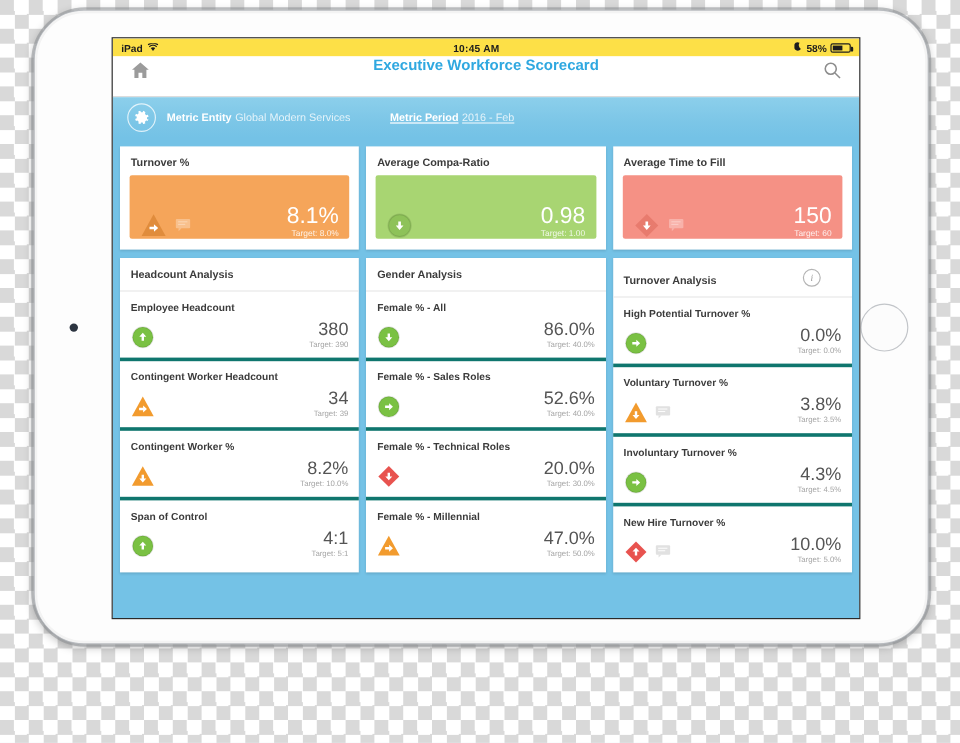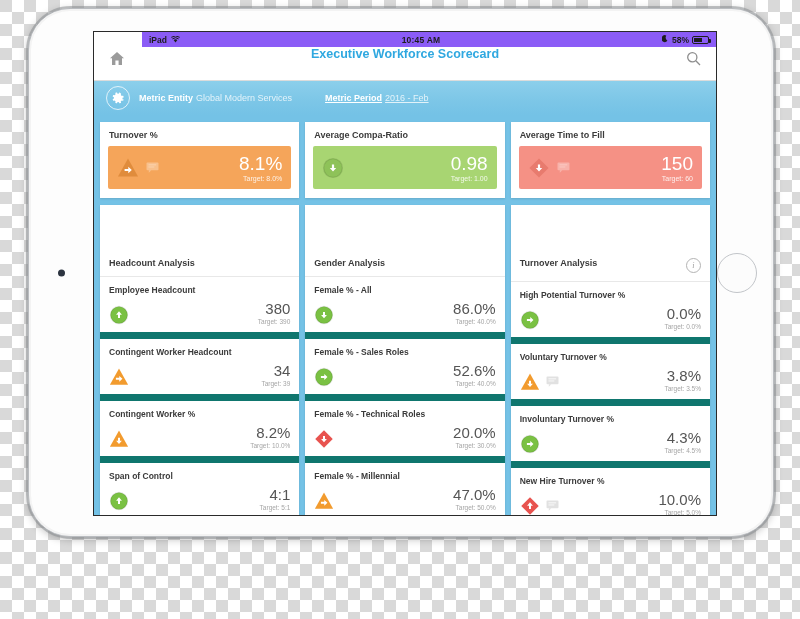--- a/index.html
+++ b/index.html
@@ -37,22 +37,21 @@
   .screen{
     position:absolute;left:64px;top:22px;width:622px;height:483px;
     background:#ffffff;overflow:hidden;
     border:1px solid #2a2a2a;
   }
 
   
   .statusbar{
     height:15px;display:flex;align-items:center;
     padding:0 7px;font-size:8.5px;color:#1d1d1d;font-weight:bold;
-    background:#8b5cf6;
-    margin-left:48px;
+    background:#fde047;
   }
   .sb-left{display:flex;align-items:center;gap:4px;}
   .sb-center{flex:1;text-align:center;letter-spacing:.2px;}
   .sb-right{display:flex;align-items:center;gap:3px;}
   .wifi{display:inline-block;}
   .battery{
     width:17px;height:8px;border:1px solid #1d1d1d;border-radius:2px;
     position:relative;display:inline-block;padding:1px;box-sizing:border-box;
   }
   .battery i{display:block;height:100%;width:58%;background:#1d1d1d;}
@@ -100,42 +99,42 @@
     background:#ffffff;flex:1;min-width:0;
     box-shadow:0 1px 2px rgba(0,0,0,.12);
   }
 
   
   .kpi-title{
     font-size:9px;font-weight:bold;color:#3b3b3b;
     padding:8px 9px 6px 9px;
   }
   .kpi-band{
-    margin:0 8px 9px 8px;height:43px;border-radius:2px;
-    display:flex;align-items:center;padding:0 9px;
+    margin:0 8px 9px 8px;height:53px;border-radius:2px;
+    display:flex;align-items:flex-end;padding:0 9px;
     box-sizing:border-box;
   }
   .kpi-icons{display:flex;align-items:center;gap:7px;}
   .kpi-vals{margin-left:auto;text-align:right;color:#ffffff;}
   .kpi-num{font-size:19px;line-height:19px;font-weight:400;}
   .kpi-tgt{font-size:7px;opacity:.85;margin-top:2px;}
 
   
   .an-head{
-    display:flex;align-items:flex-start;
-    padding:9px 9px 8px 9px;border-bottom:1px solid #e8e8e8;margin-top:44px;
+    display:flex;align-items:flex-end;
+    padding:9px 26px 8px 9px;border-bottom:1px solid #e8e8e8;
   }
   .an-title{font-size:9px;font-weight:bold;color:#3b3b3b;}
   .info-circle{
     margin-left:auto;width:13px;height:13px;border-radius:50%;
     border:1px solid #b4b4b4;color:#9a9a9a;font-size:8px;
     display:flex;align-items:center;justify-content:center;
     font-family:"Liberation Serif",serif;font-style:italic;
   }
-  .metric{padding:8px 9px 7px 9px;border-bottom:7px solid #0f766e;}
+  .metric{padding:8px 9px 7px 9px;border-bottom:3px solid #0f766e;}
   .metric:last-child{border-bottom:none;}
   .m-label{font-size:8.5px;font-weight:bold;color:#3b3b3b;margin-bottom:4px;}
   .m-row{display:flex;align-items:flex-end;min-height:26px;}
   .m-icons{display:flex;align-items:center;gap:6px;}
   .m-vals{margin-left:auto;text-align:right;}
   .m-num{font-size:15px;line-height:15px;color:#555555;font-weight:400;}
   .m-tgt{font-size:6.5px;color:#a5a5a5;margin-top:2px;}
 
   
   .sh{flex:0 0 auto;display:flex;align-items:center;justify-content:center;position:relative;}

